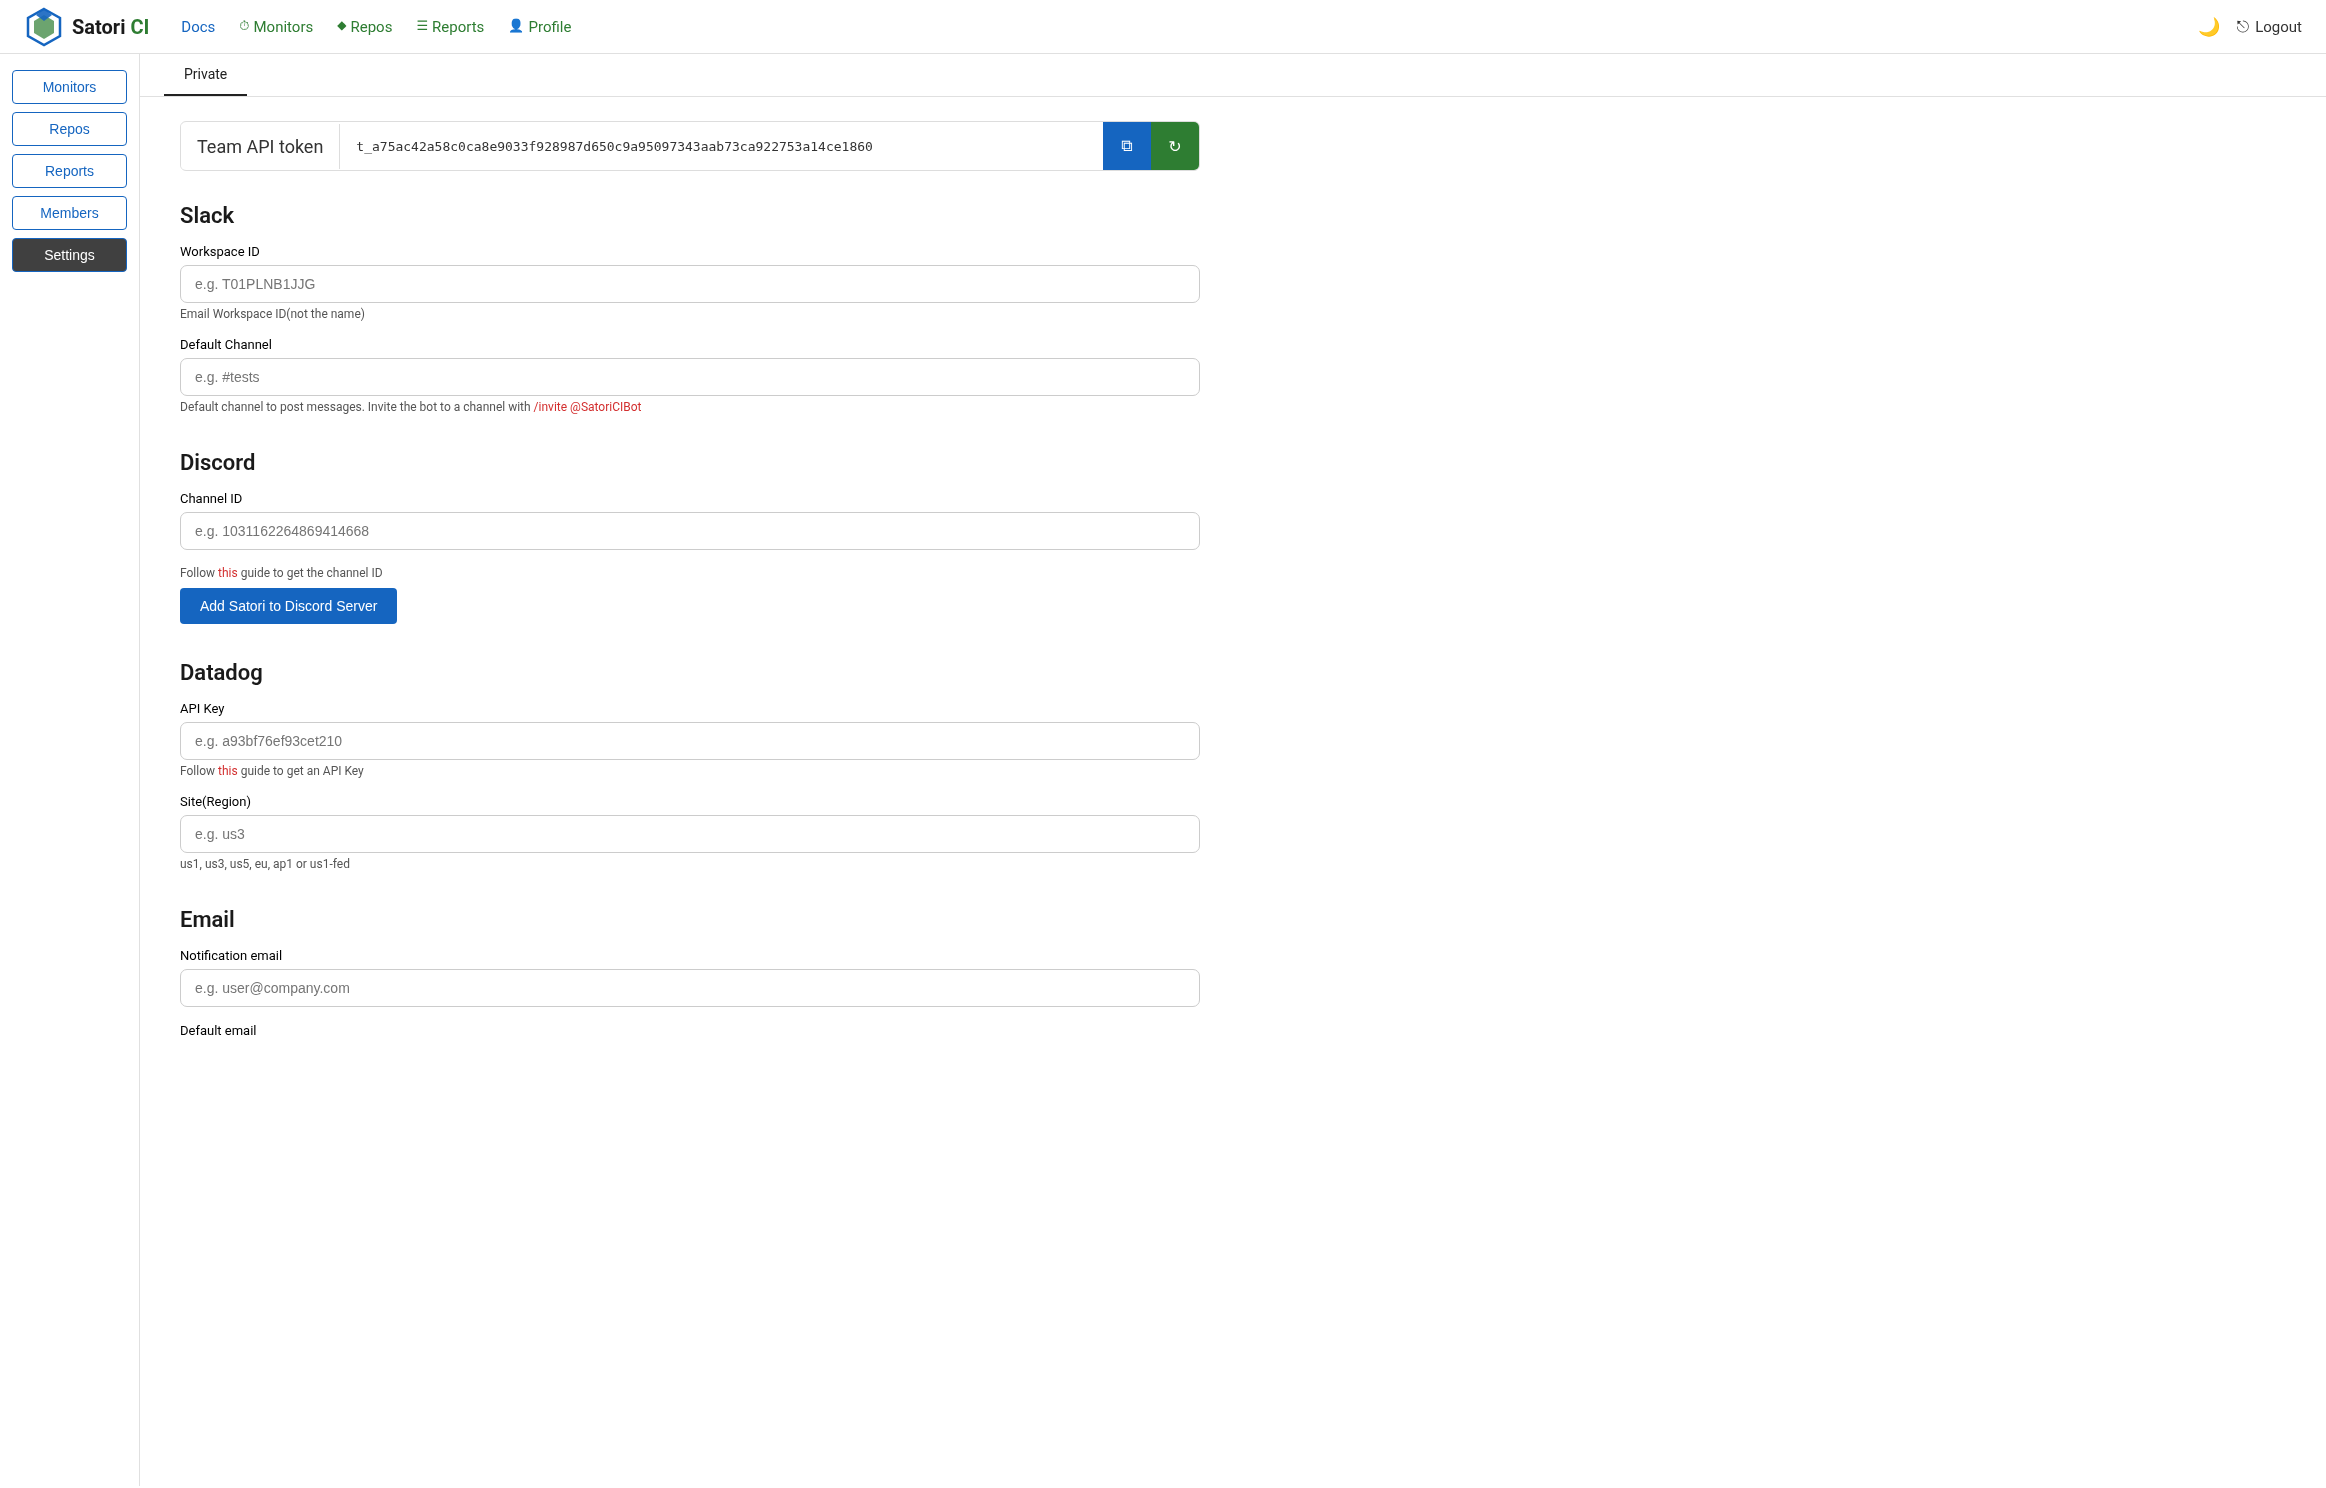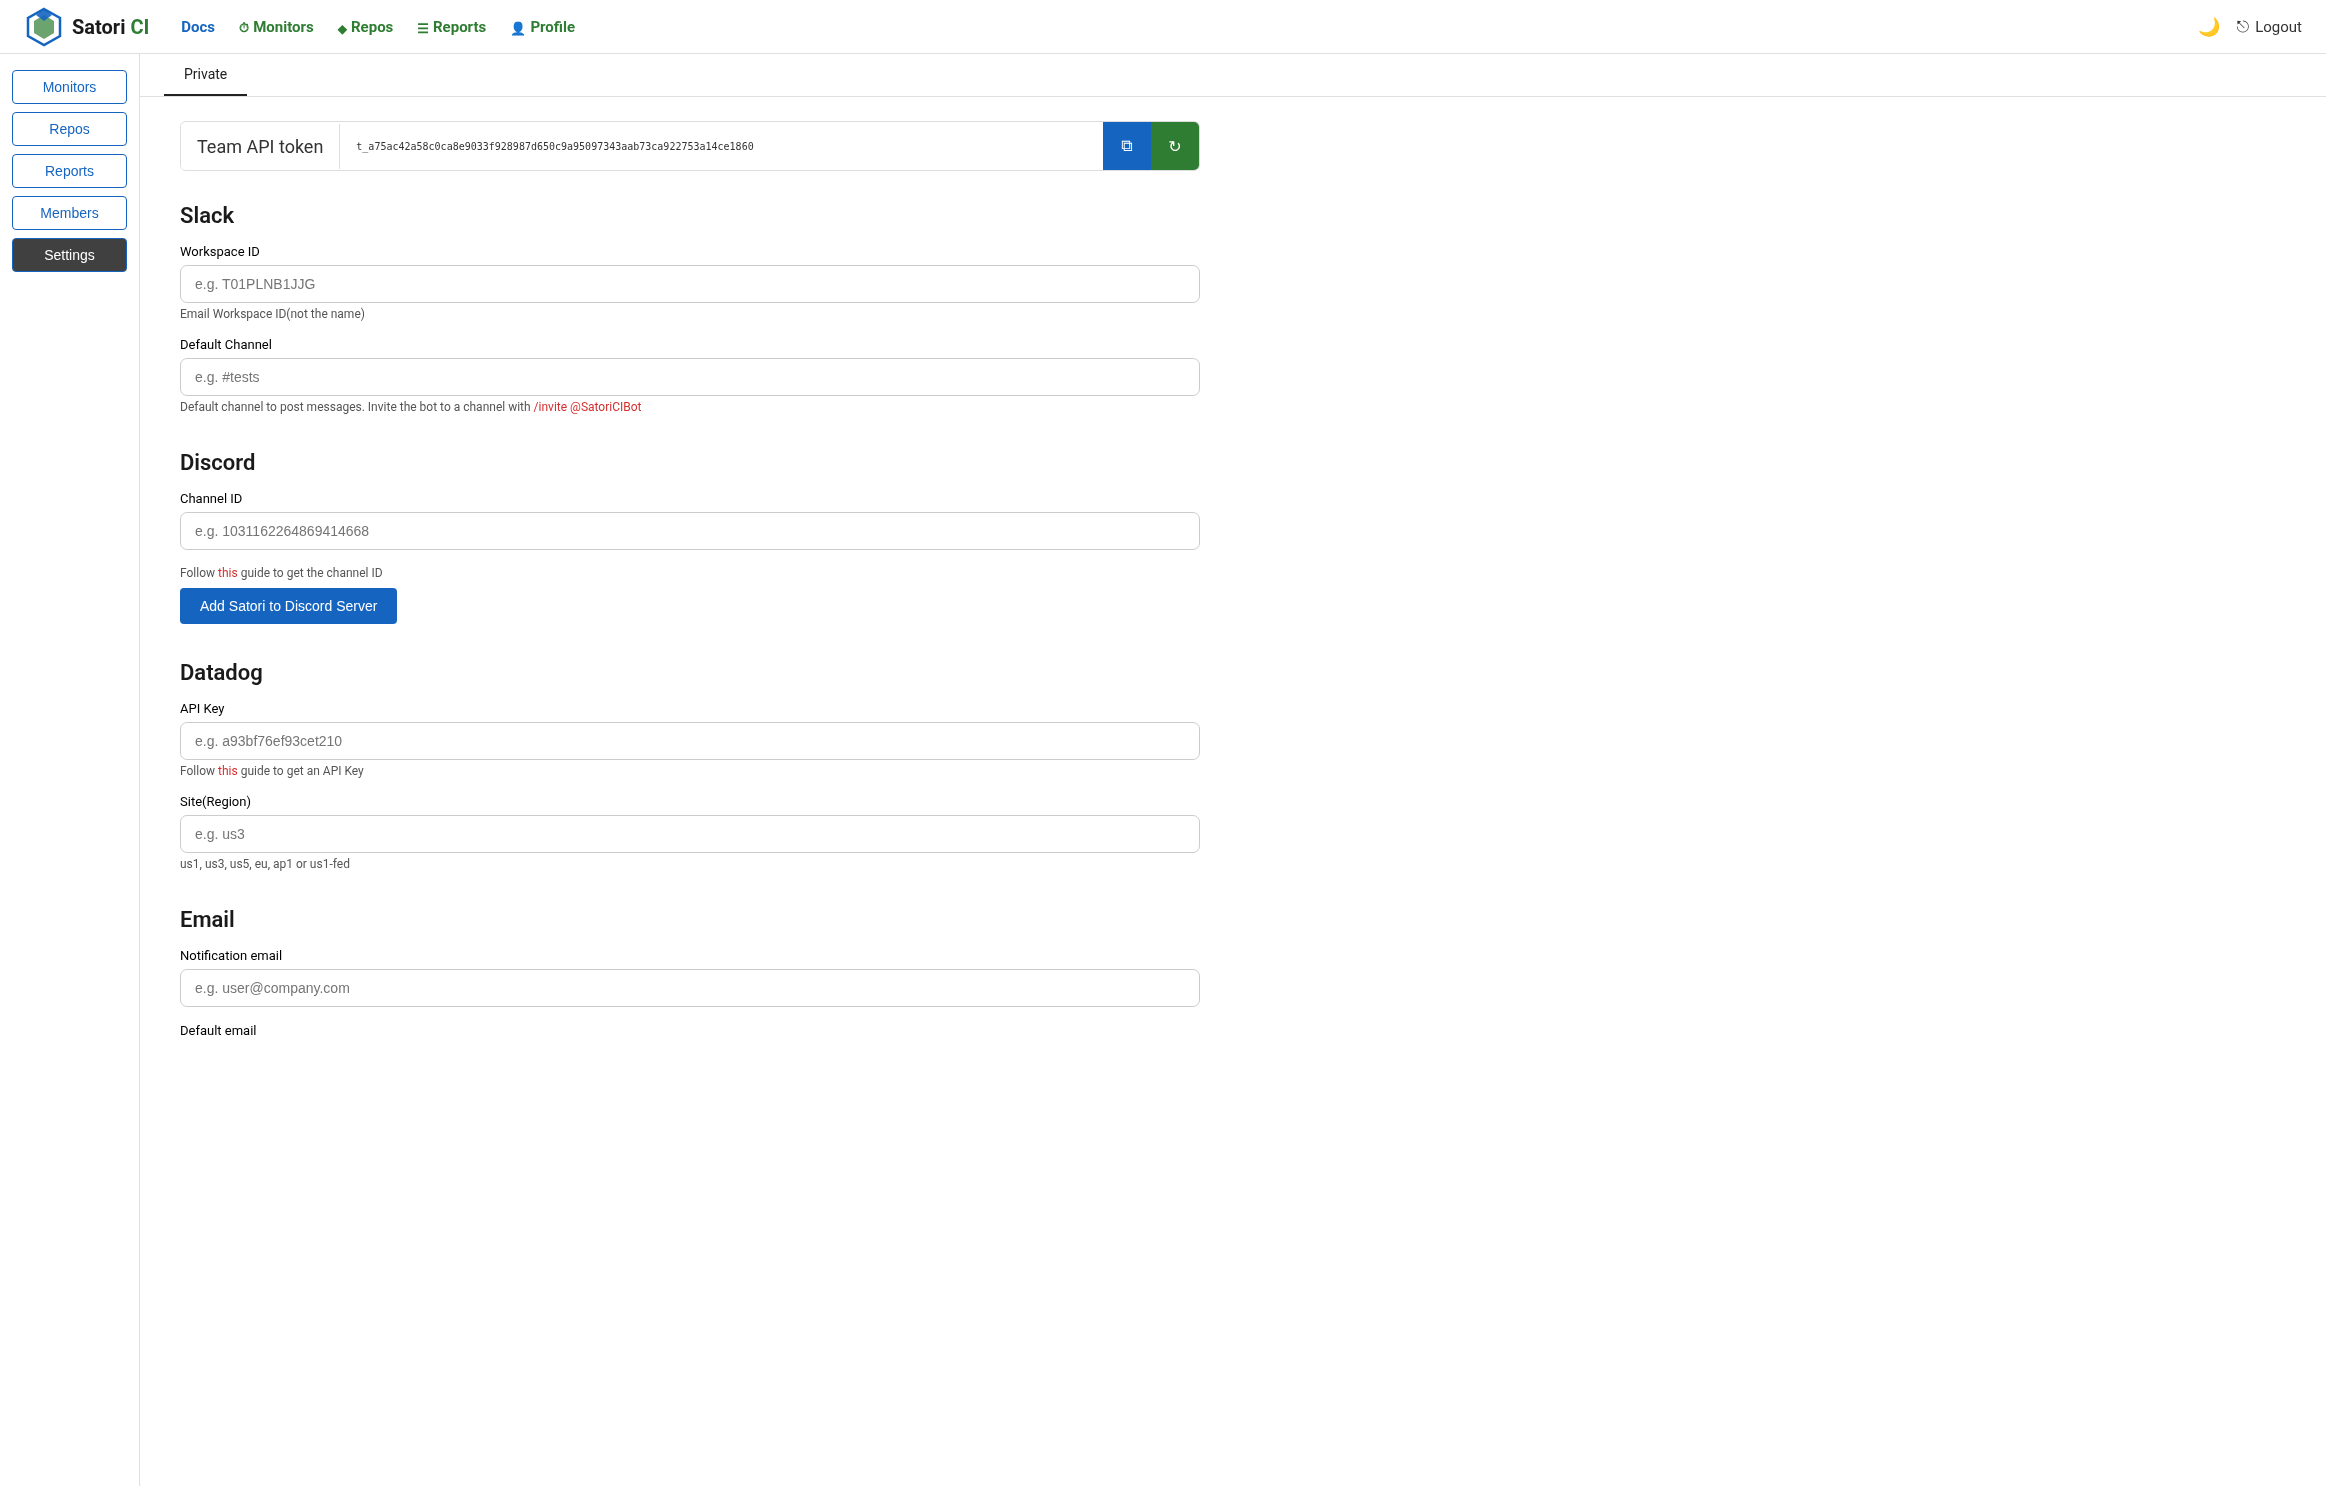--- a/index.html
+++ b/index.html
@@ -8,21 +8,21 @@
     
     .navbar {
       display: flex; align-items: center; padding: 0 24px; height: 54px;
       border-bottom: 1px solid #e0e0e0; background: #fff;
     }
     .navbar-brand { display: flex; align-items: center; gap: 8px; text-decoration: none; margin-right: 32px; }
     .brand-logo { width: 40px; height: 40px; }
     .brand-name { font-size: 20px; font-weight: 700; color: #1a1a1a; }
     .brand-name span { color: #2e7d32; }
     .nav-links { display: flex; align-items: center; gap: 24px; flex: 1; }
-    .nav-link { text-decoration: none; font-size: 15px; display: flex; align-items: flex-end; gap: 4px; font-weight: bold; }
+    .nav-link { text-decoration: none; font-size: 15px; display: flex; align-items: flex-start; gap: 4px; }
     .nav-link.docs { color: #1565c0; }
     .nav-link.monitors { color: #2e7d32; }
     .nav-link.repos { color: #2e7d32; }
     .nav-link.reports { color: #2e7d32; }
     .nav-link.profile { color: #2e7d32; }
     .nav-right { display: flex; align-items: center; gap: 16px; margin-left: auto; }
     .nav-icon { font-size: 18px; color: #333; }
     .logout-btn { display: flex; align-items: center; gap: 6px; color: #333; font-size: 15px; text-decoration: none; }
 
     
@@ -47,21 +47,21 @@
 
     
     .settings-content { padding: 24px 40px; max-width: 1100px; }
 
     
     .api-token-row {
       display: flex; align-items: center; border: 1px solid #ddd; border-radius: 6px;
       margin-bottom: 32px; overflow: hidden;
     }
     .api-token-label { padding: 12px 16px; font-size: 18px; color: #333; white-space: nowrap; border-right: 1px solid #ddd; background: #fff; }
-    .api-token-value { flex: 1; padding: 12px 16px; font-size: 10px; font-family: monospace; color: #333; background: #fff; }
+    .api-token-value { flex: 1; padding: 12px 16px; font-size: 13px; font-family: monospace; color: #333; background: #fff; }
     .api-token-actions { display: flex; }
     .token-btn { width: 48px; height: 48px; display: flex; align-items: center; justify-content: center; border: none; cursor: pointer; font-size: 16px; }
     .token-btn.copy { background: #1565c0; color: #fff; }
     .token-btn.refresh { background: #2e7d32; color: #fff; }
 
     
     .section-title { font-size: 22px; font-weight: 600; margin-bottom: 16px; color: #1a1a1a; }
 
     
     .form-group { margin-bottom: 16px; }

